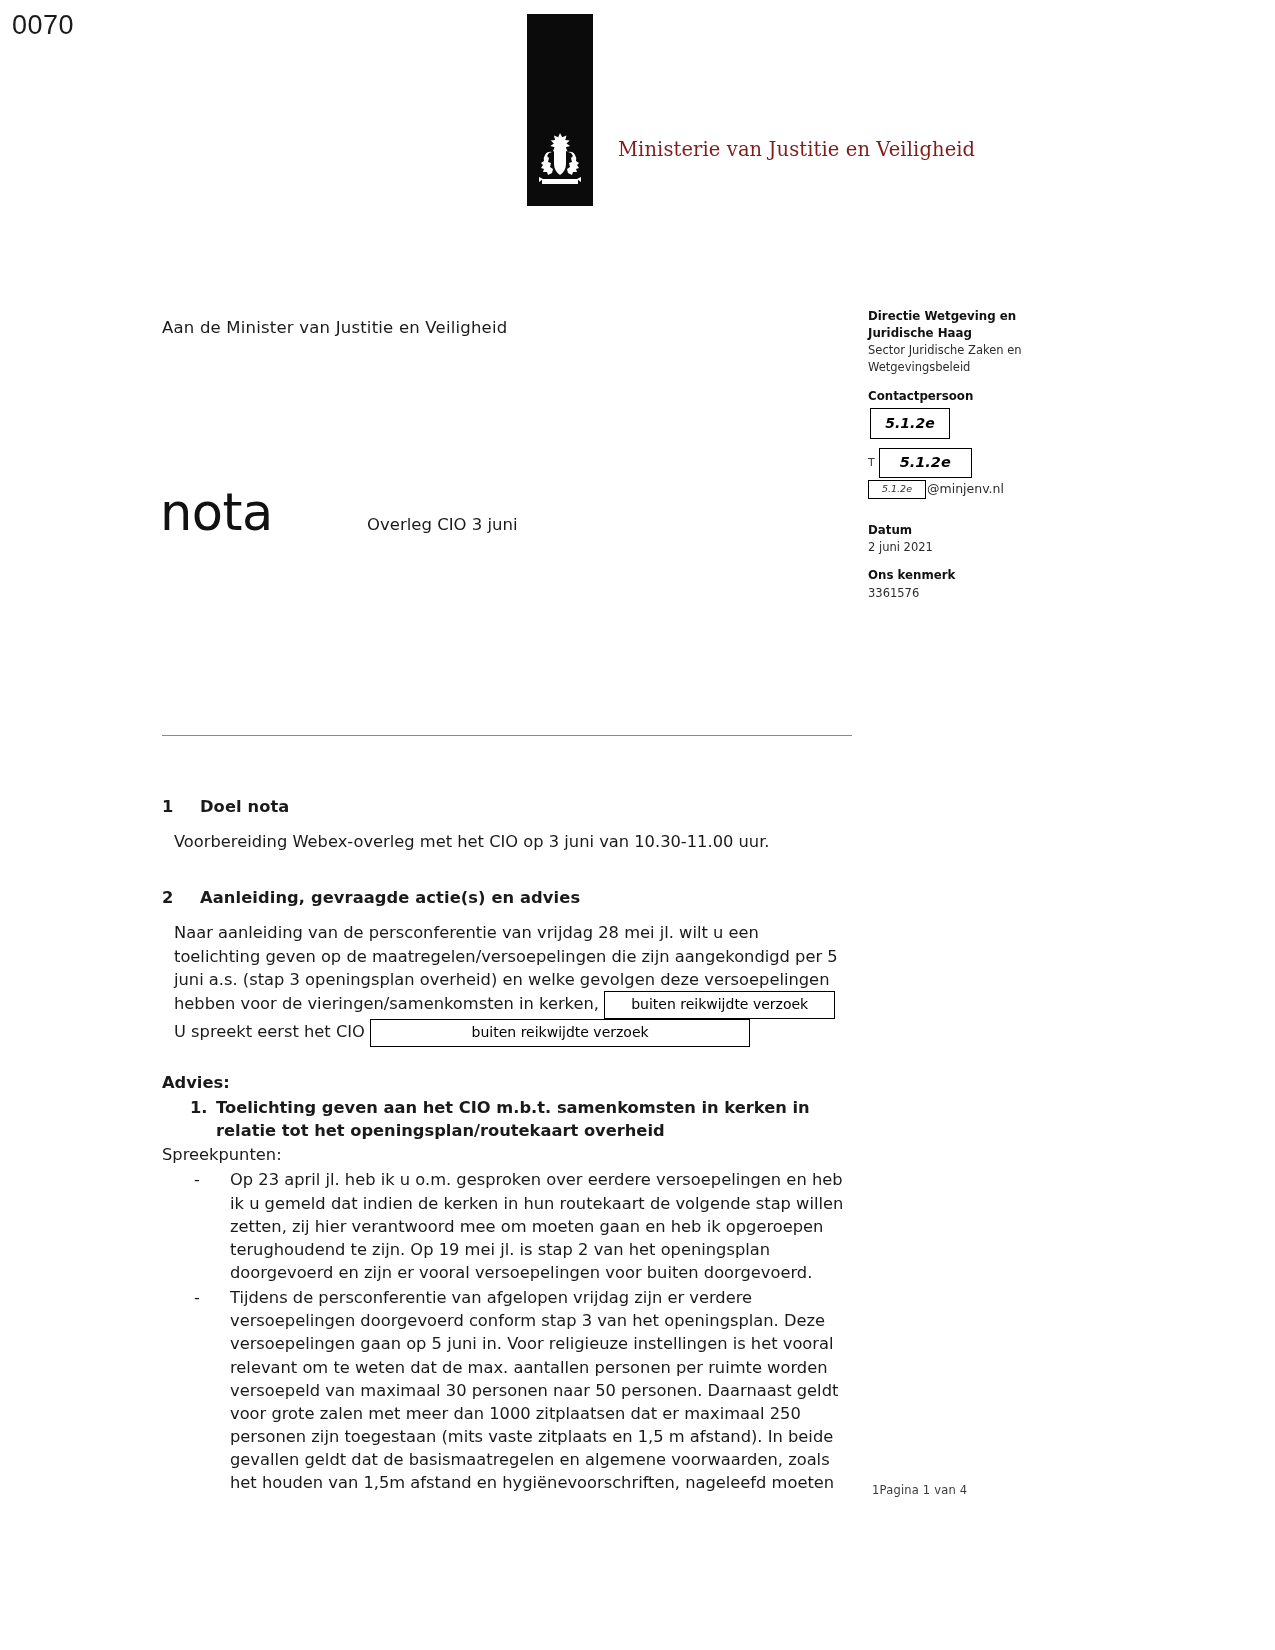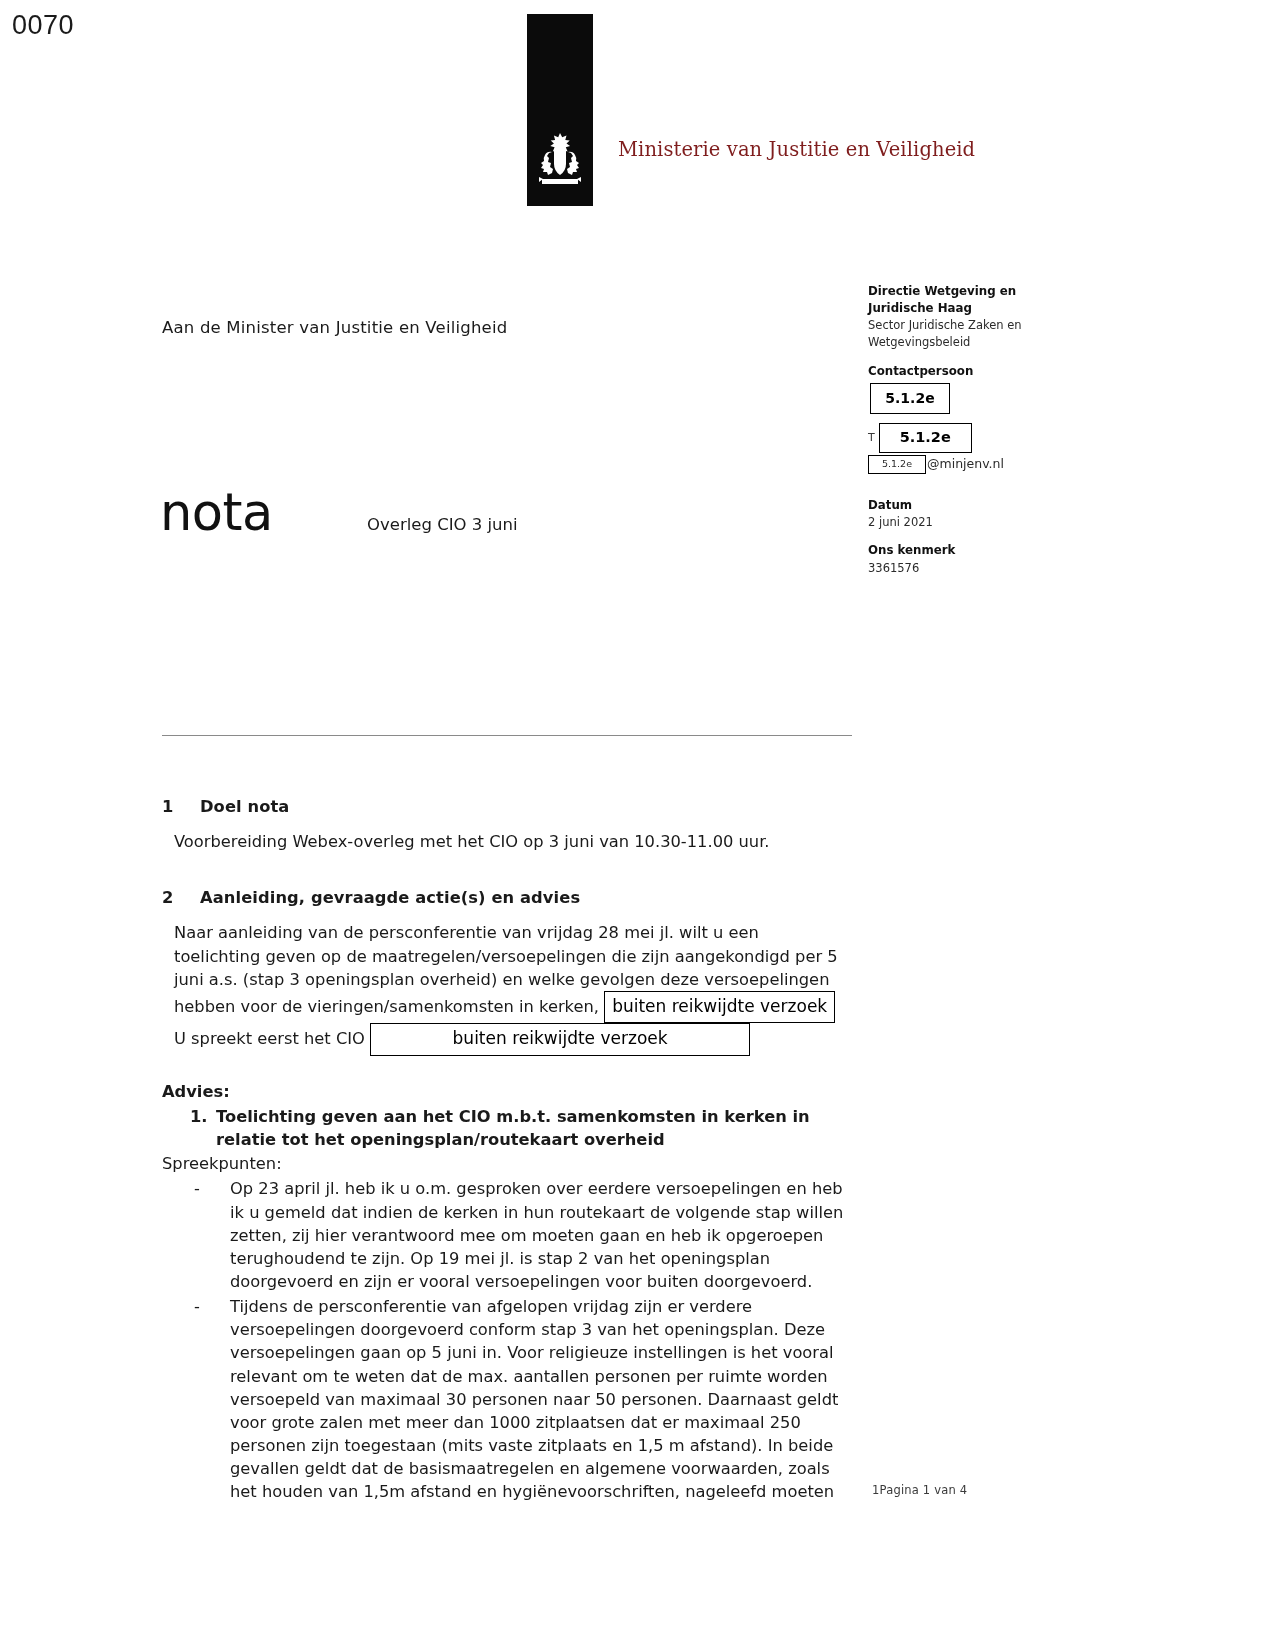--- a/index.html
+++ b/index.html
@@ -76,38 +76,39 @@
     position: absolute;
     top: 515px;
     left: 367px;
     font-size: 16.5px;
     color: #1a1a1a;
   }
 
   
   .sidebar {
     position: absolute;
-    top: 283px;
+    top: 308px;
     left: 868px;
     width: 200px;
     font-size: 11.5px;
     line-height: 1.45;
     color: #2b2b2b;
   }
   .sb-strong { font-weight: bold; font-size: 11.8px; color: #111111; }
   .sb-block { margin-bottom: 12px; }
   .sb-gap { height: 11px; }
 
   .redact-box {
     display: inline-block;
     border: 1.3px solid #000000;
     background: #ffffff;
     text-align: center;
     font-weight: bold;
     color: #000000;
+    font-style: italic;
   }
   .rb-contact {
     width: 80px;
     padding: 4px 0 5px;
     font-size: 14px;
     margin-top: 3px;
     margin-left: 2px;
   }
   .phone-row {
     margin-top: 9px;
@@ -165,21 +166,21 @@
   }
   .sec-num { display: inline-block; width: 38px; }
   .sec-body { margin: 12px; }
   .sec-space { height: 21px; }
 
   .inline-redact {
     display: inline-block;
     border: 1.3px solid #000000;
     background: #ffffff;
     text-align: center;
-    font-size: 17px;
+    font-size: 14px;
     vertical-align: baseline;
     color: #000000;
     line-height: 1.5;
   }
   .ir-a { width: 231px; padding: 2px 0 3px; }
   .ir-b { width: 380px; padding: 2px 0 3px; }
 
   .advies-head { font-weight: bold; margin-top: 24px; }
   .advies-list {
     margin: 2px 0 0 0;

